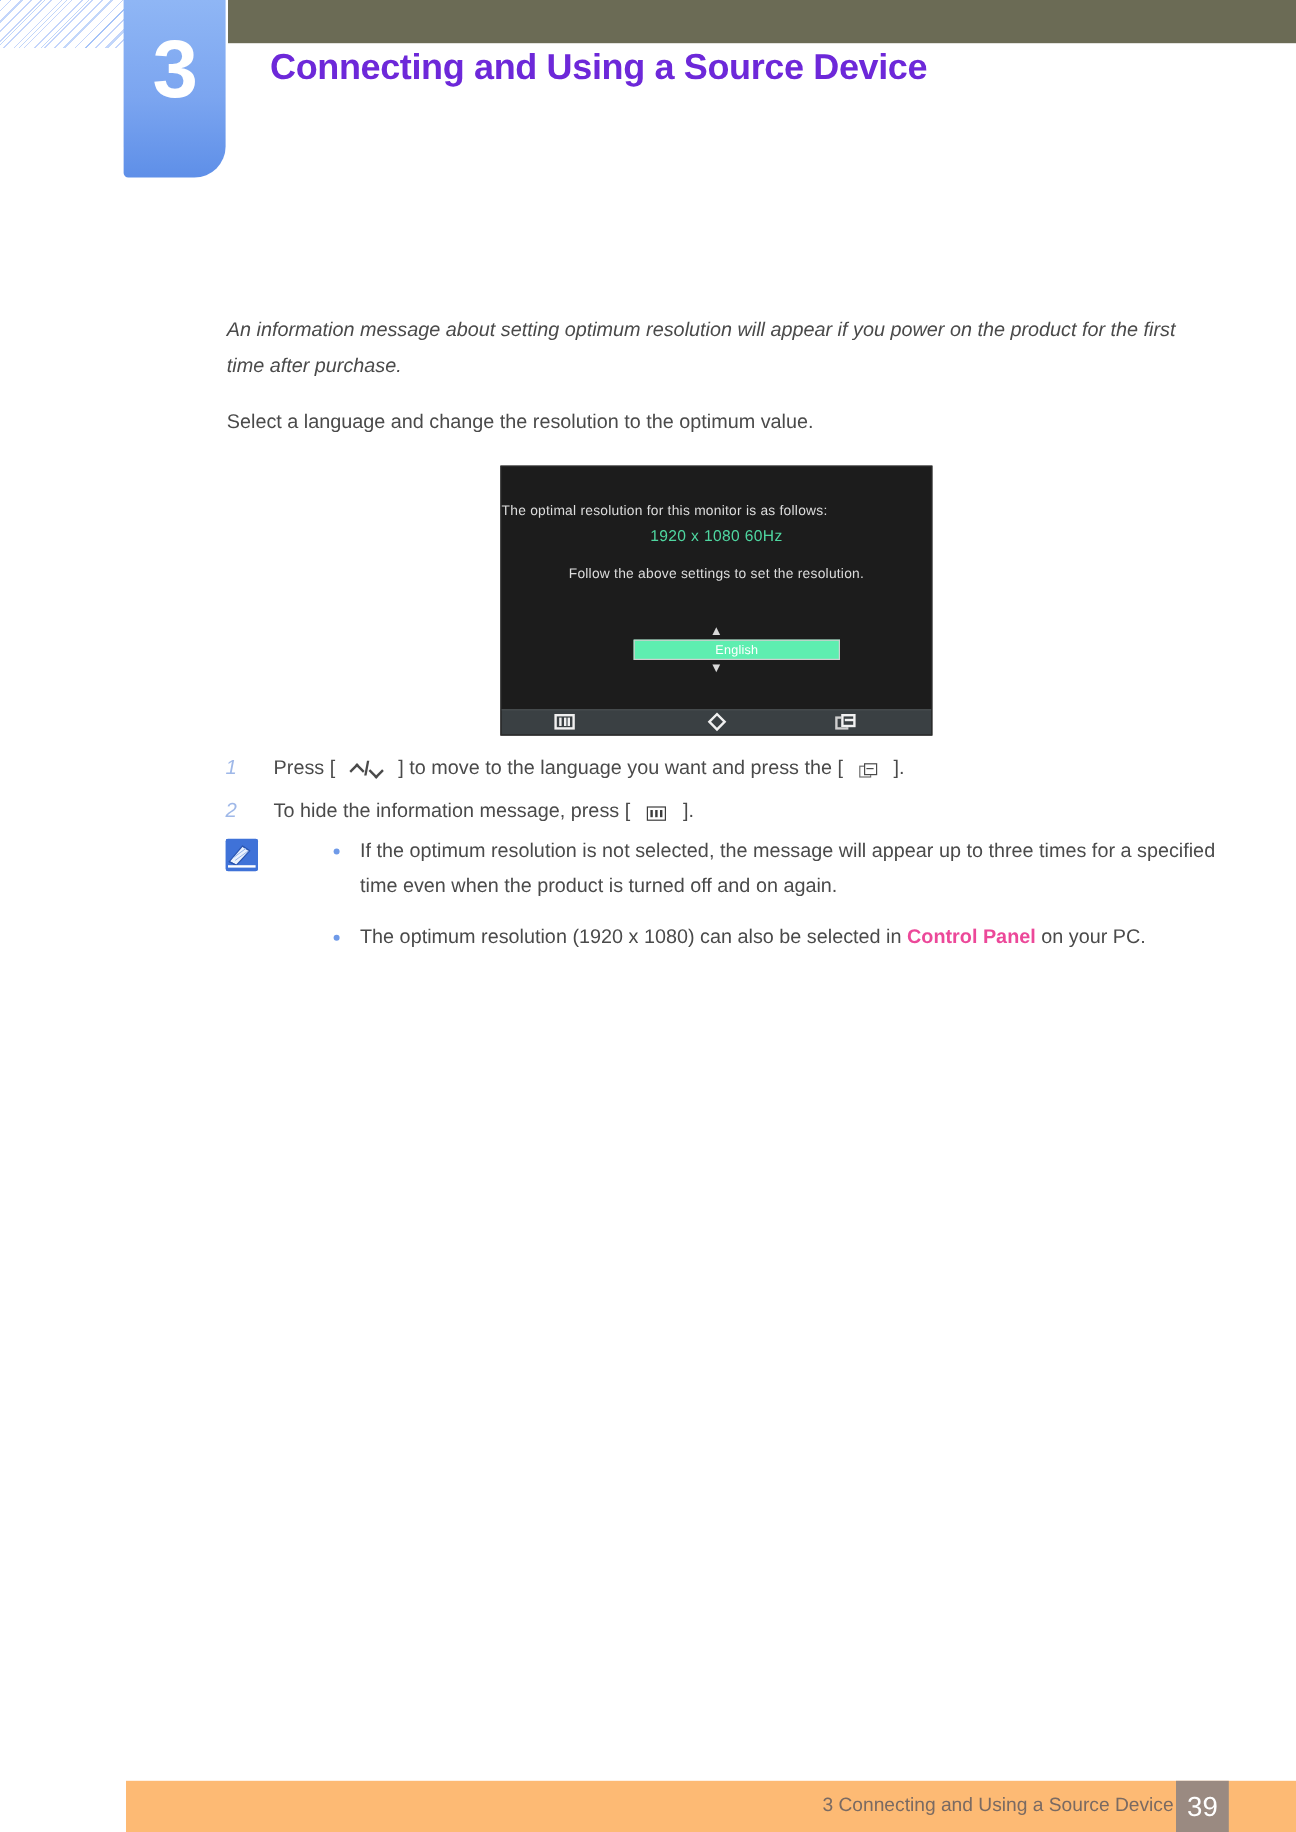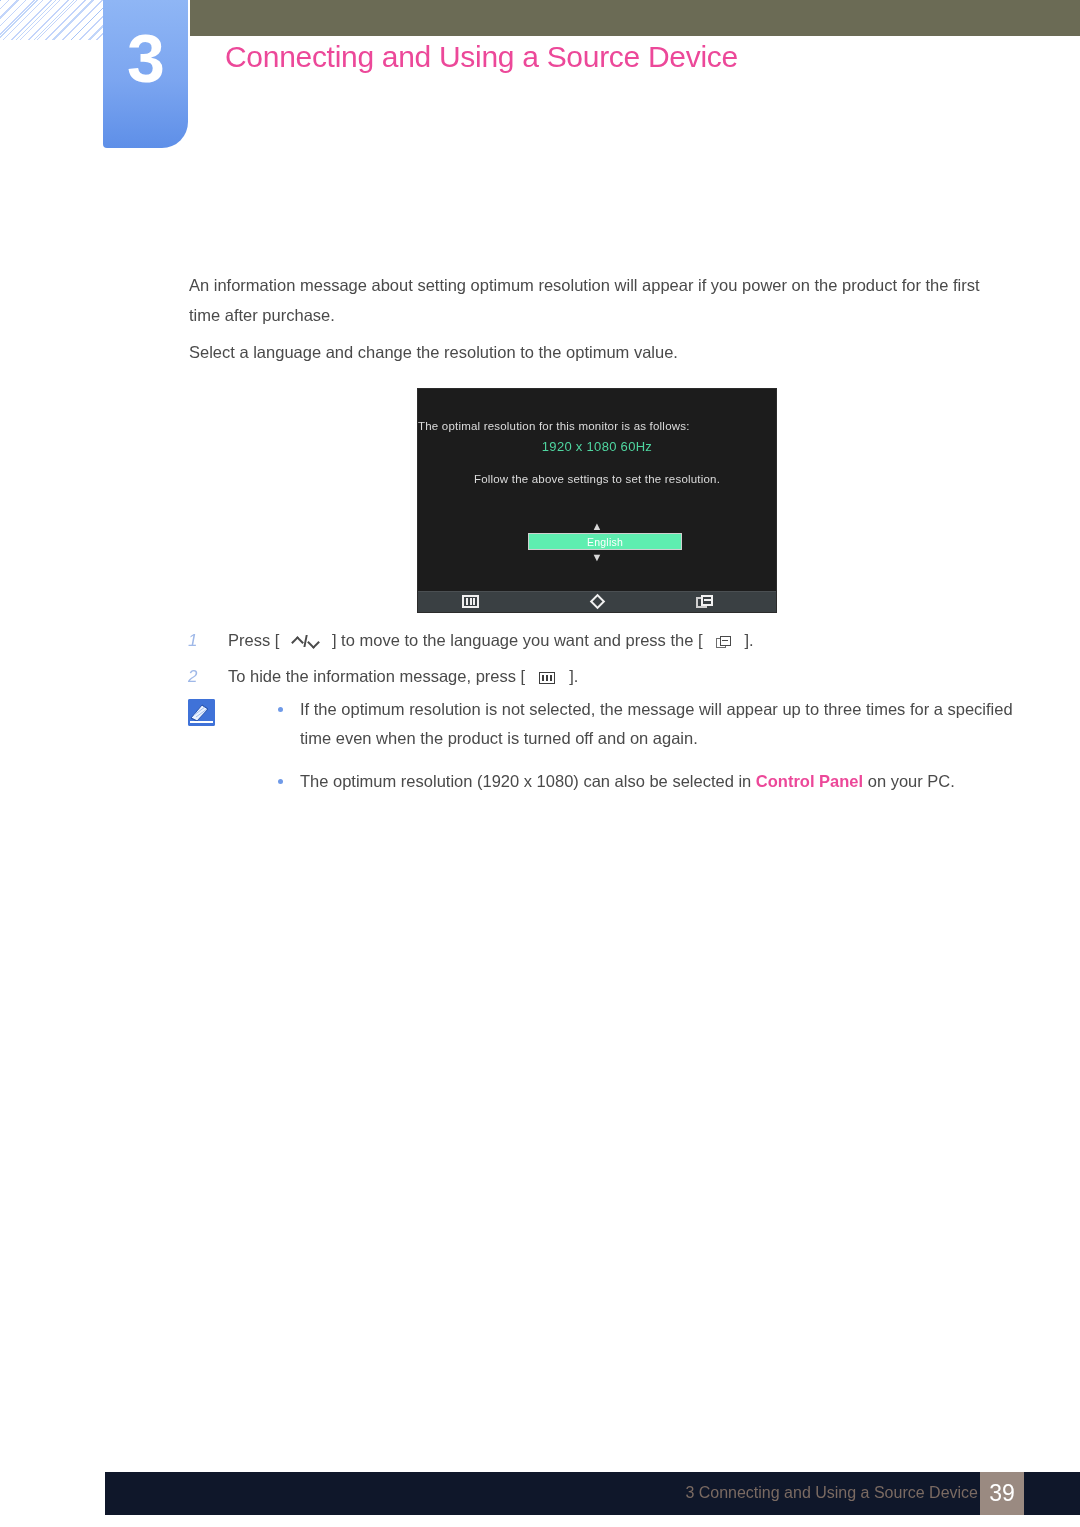--- a/index.html
+++ b/index.html
@@ -65,22 +65,22 @@
     font-weight: bold;
     color: #ffffff;
     line-height: 1;
     letter-spacing: -1px;
   }
 
   .chapter-title {
     position: absolute;
     left: 225px; top: 40px;
     font-size: 30px;
-    font-weight: normal;
-    color: #ec4899;
+    font-weight: bold;
+    color: #6d28d9;
     letter-spacing: -0.3px;
     white-space: nowrap;
   }
 
   .sec-head {
     position: absolute;
     left: 188px; top: 220px;
     font-size: 19px;
     font-weight: bold;
     color: #1a56f0;
@@ -89,21 +89,21 @@
   .sec-head .num { margin-right: 20px; }
 
   .para {
     position: absolute;
     left: 189px;
     width: 812px;
     font-size: 16.5px;
     color: #4a4a4a;
     line-height: 30px;
   }
-  .para.p1 { top: 270px; }
+  .para.p1 { top: 260px; font-style: italic; }
   .para.p2 { top: 337px; }
 
   
   .osd {
     position: absolute;
     left: 417px; top: 388px;
     width: 360px; height: 225px;
     background: #1c1c1c;
     border: 1px solid #2b2b2b;
     color: #e8e8e8;
@@ -131,21 +131,21 @@
   .osd-arrow-up, .osd-arrow-dn {
     position: absolute; left: 0; width: 100%;
     text-align: center; line-height: 1;
     color: #d8d8d8; font-size: 11px;
   }
   .osd-arrow-up { top: 132px; }
   .osd-arrow-dn { top: 163px; }
   .osd-lang {
     position: absolute;
     left: 110px; top: 144px;
-    width: 154px; height: 17px;
+    width: 172px; height: 17px;
     background: #5eeeb0;
     border: 1px solid #cfcfcf;
     display: flex; align-items: center; justify-content: center;
     font-size: 10.5px;
     color: #ffffff;
     letter-spacing: .2px;
   }
   .osd-bottom {
     position: absolute; left: 0; bottom: 0;
     width: 100%; height: 21px;
@@ -279,23 +279,23 @@
     position: absolute; left: 4px; top: 12px;
     width: 5px; height: 5px;
     background: #6f9ae8;
     border-radius: 50%;
   }
   .note-item b { font-weight: bold; color: #ec4899; }
 
   
   .footer {
     position: absolute;
-    left: 105px; bottom: 12px;
+    left: 105px; bottom: 0;
     width: 975px; height: 43px;
-    background: #0f172a;
+    background: #fdba74;
   }
   .footer-txt {
     position: absolute;
     right: 102px; top: 12px;
     font-size: 16px;
     color: #7a6a62;
     white-space: nowrap;
   }
   .page-box {
     position: absolute;

